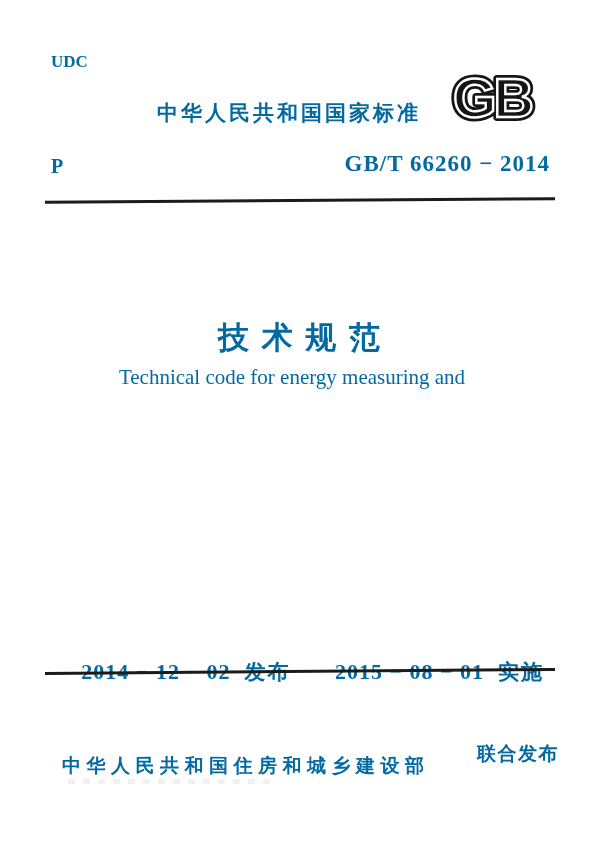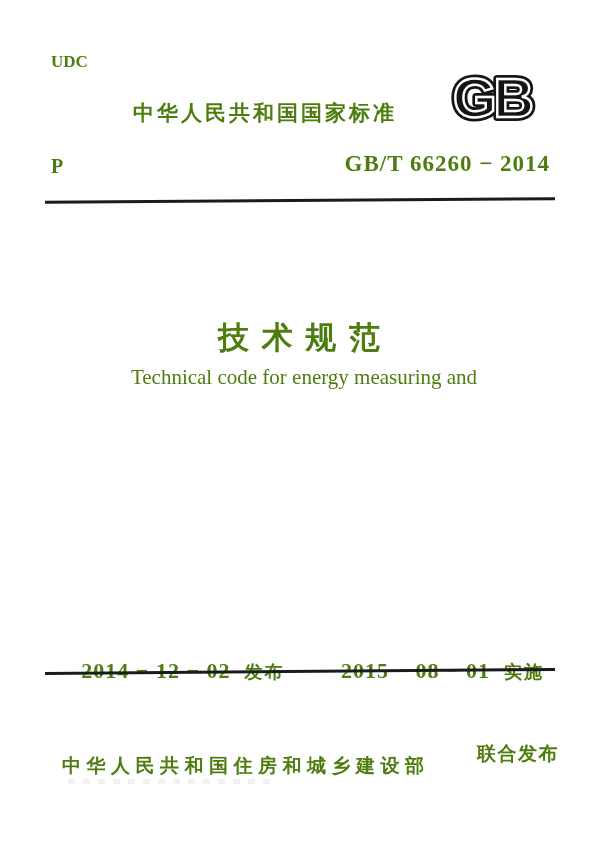--- a/index.html
+++ b/index.html
@@ -3,31 +3,31 @@
 <meta charset="utf-8">
 <style>
   html,body{margin:0;padding:0;background:#e8e8e8;}
   .page{
     position:relative;
     width:600px;height:849px;
     margin:0 auto;
     background:#ffffff;
     overflow:hidden;
     font-family:"Liberation Sans", sans-serif;
-    color:#4d7c0f;
+    color:#0369a1;
   }
   .abs{position:absolute;white-space:pre;}
 
   .udc{
     left:51px;top:52px;
     font-family:"Liberation Serif", serif;
     font-weight:bold;font-size:17px;
   }
   .national-heading{
-    left:133px;top:99px;
+    left:157px;top:99px;
     font-size:21px;font-weight:700;
     letter-spacing:3px;
   }
   .gb-logo{left:438px;top:62px;width:108px;height:70px;}
   .p-label{
     left:51px;top:155px;
     font-family:"Liberation Serif", serif;
     font-weight:bold;font-size:20px;
   }
   .std-number{
@@ -45,35 +45,35 @@
   .title-cn{
     left:0;width:600px;text-align:center;
     font-weight:700;
     font-size:31px;letter-spacing:1px;
   }
   .title-cn-1{top:276px;}
   .title-cn-2{top:317px;letter-spacing:2px;}
   .title-en{
     left:0;width:584px;text-align:center;
     font-family:"Liberation Serif", serif;
-    font-size:21px;font-weight:400;margin-left:12px;
+    font-size:21px;font-weight:400;
   }
   .title-en-1{top:365px;}
   .title-en-2{top:391px;}
 
   .date-row{top:634px;font-size:21px;font-weight:700;}
   .date-left{left:58px;}
   .date-right{right:56px;}
   .date-digits{
     font-family:"Liberation Serif", serif;
     font-weight:bold;font-size:22px;
     letter-spacing:1px;
   }
   .date-label{
-    font-weight:700;font-size:18px;
+    font-weight:700;font-size:21px;
     margin-left:14px;letter-spacing:2px;
   }
 
   .publisher{
     left:62px;
     font-size:19px;font-weight:700;
   }
   .publisher-1{top:753px;letter-spacing:5.5px;font-family:Liberation Mono, monospace;}
   .publisher-2{top:755px;letter-spacing:0.5px;}
   .joint-label{

